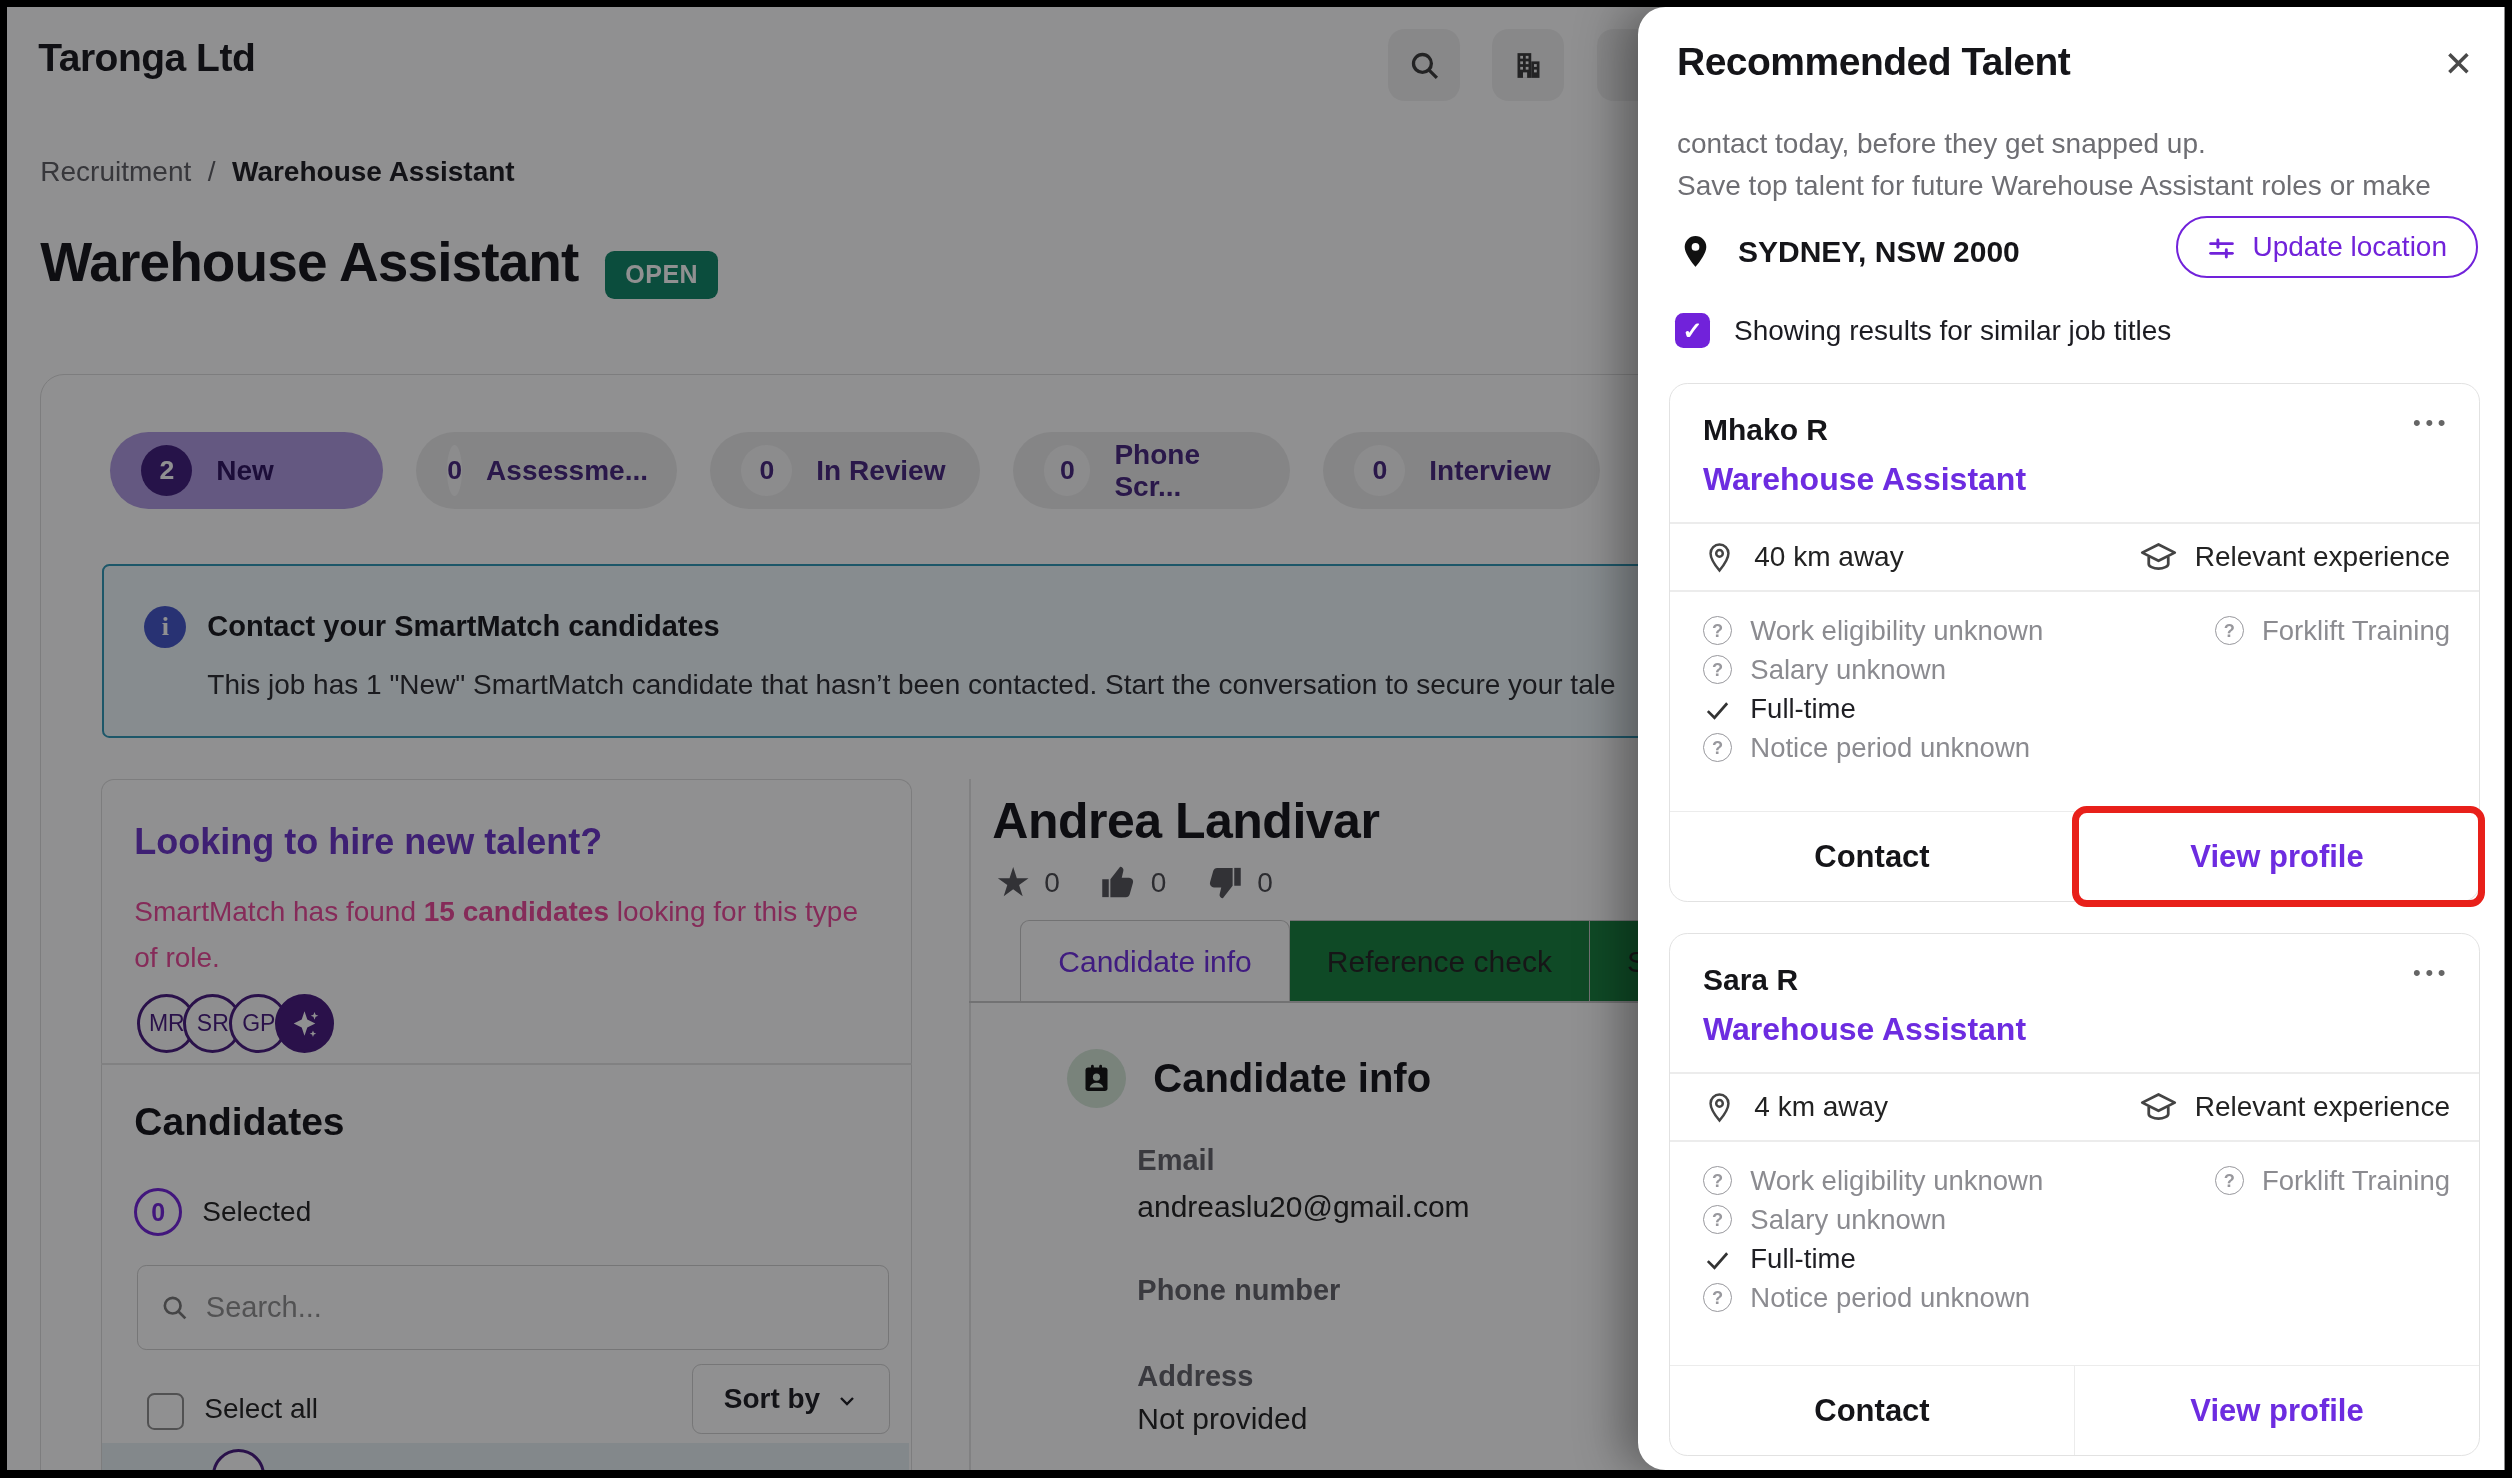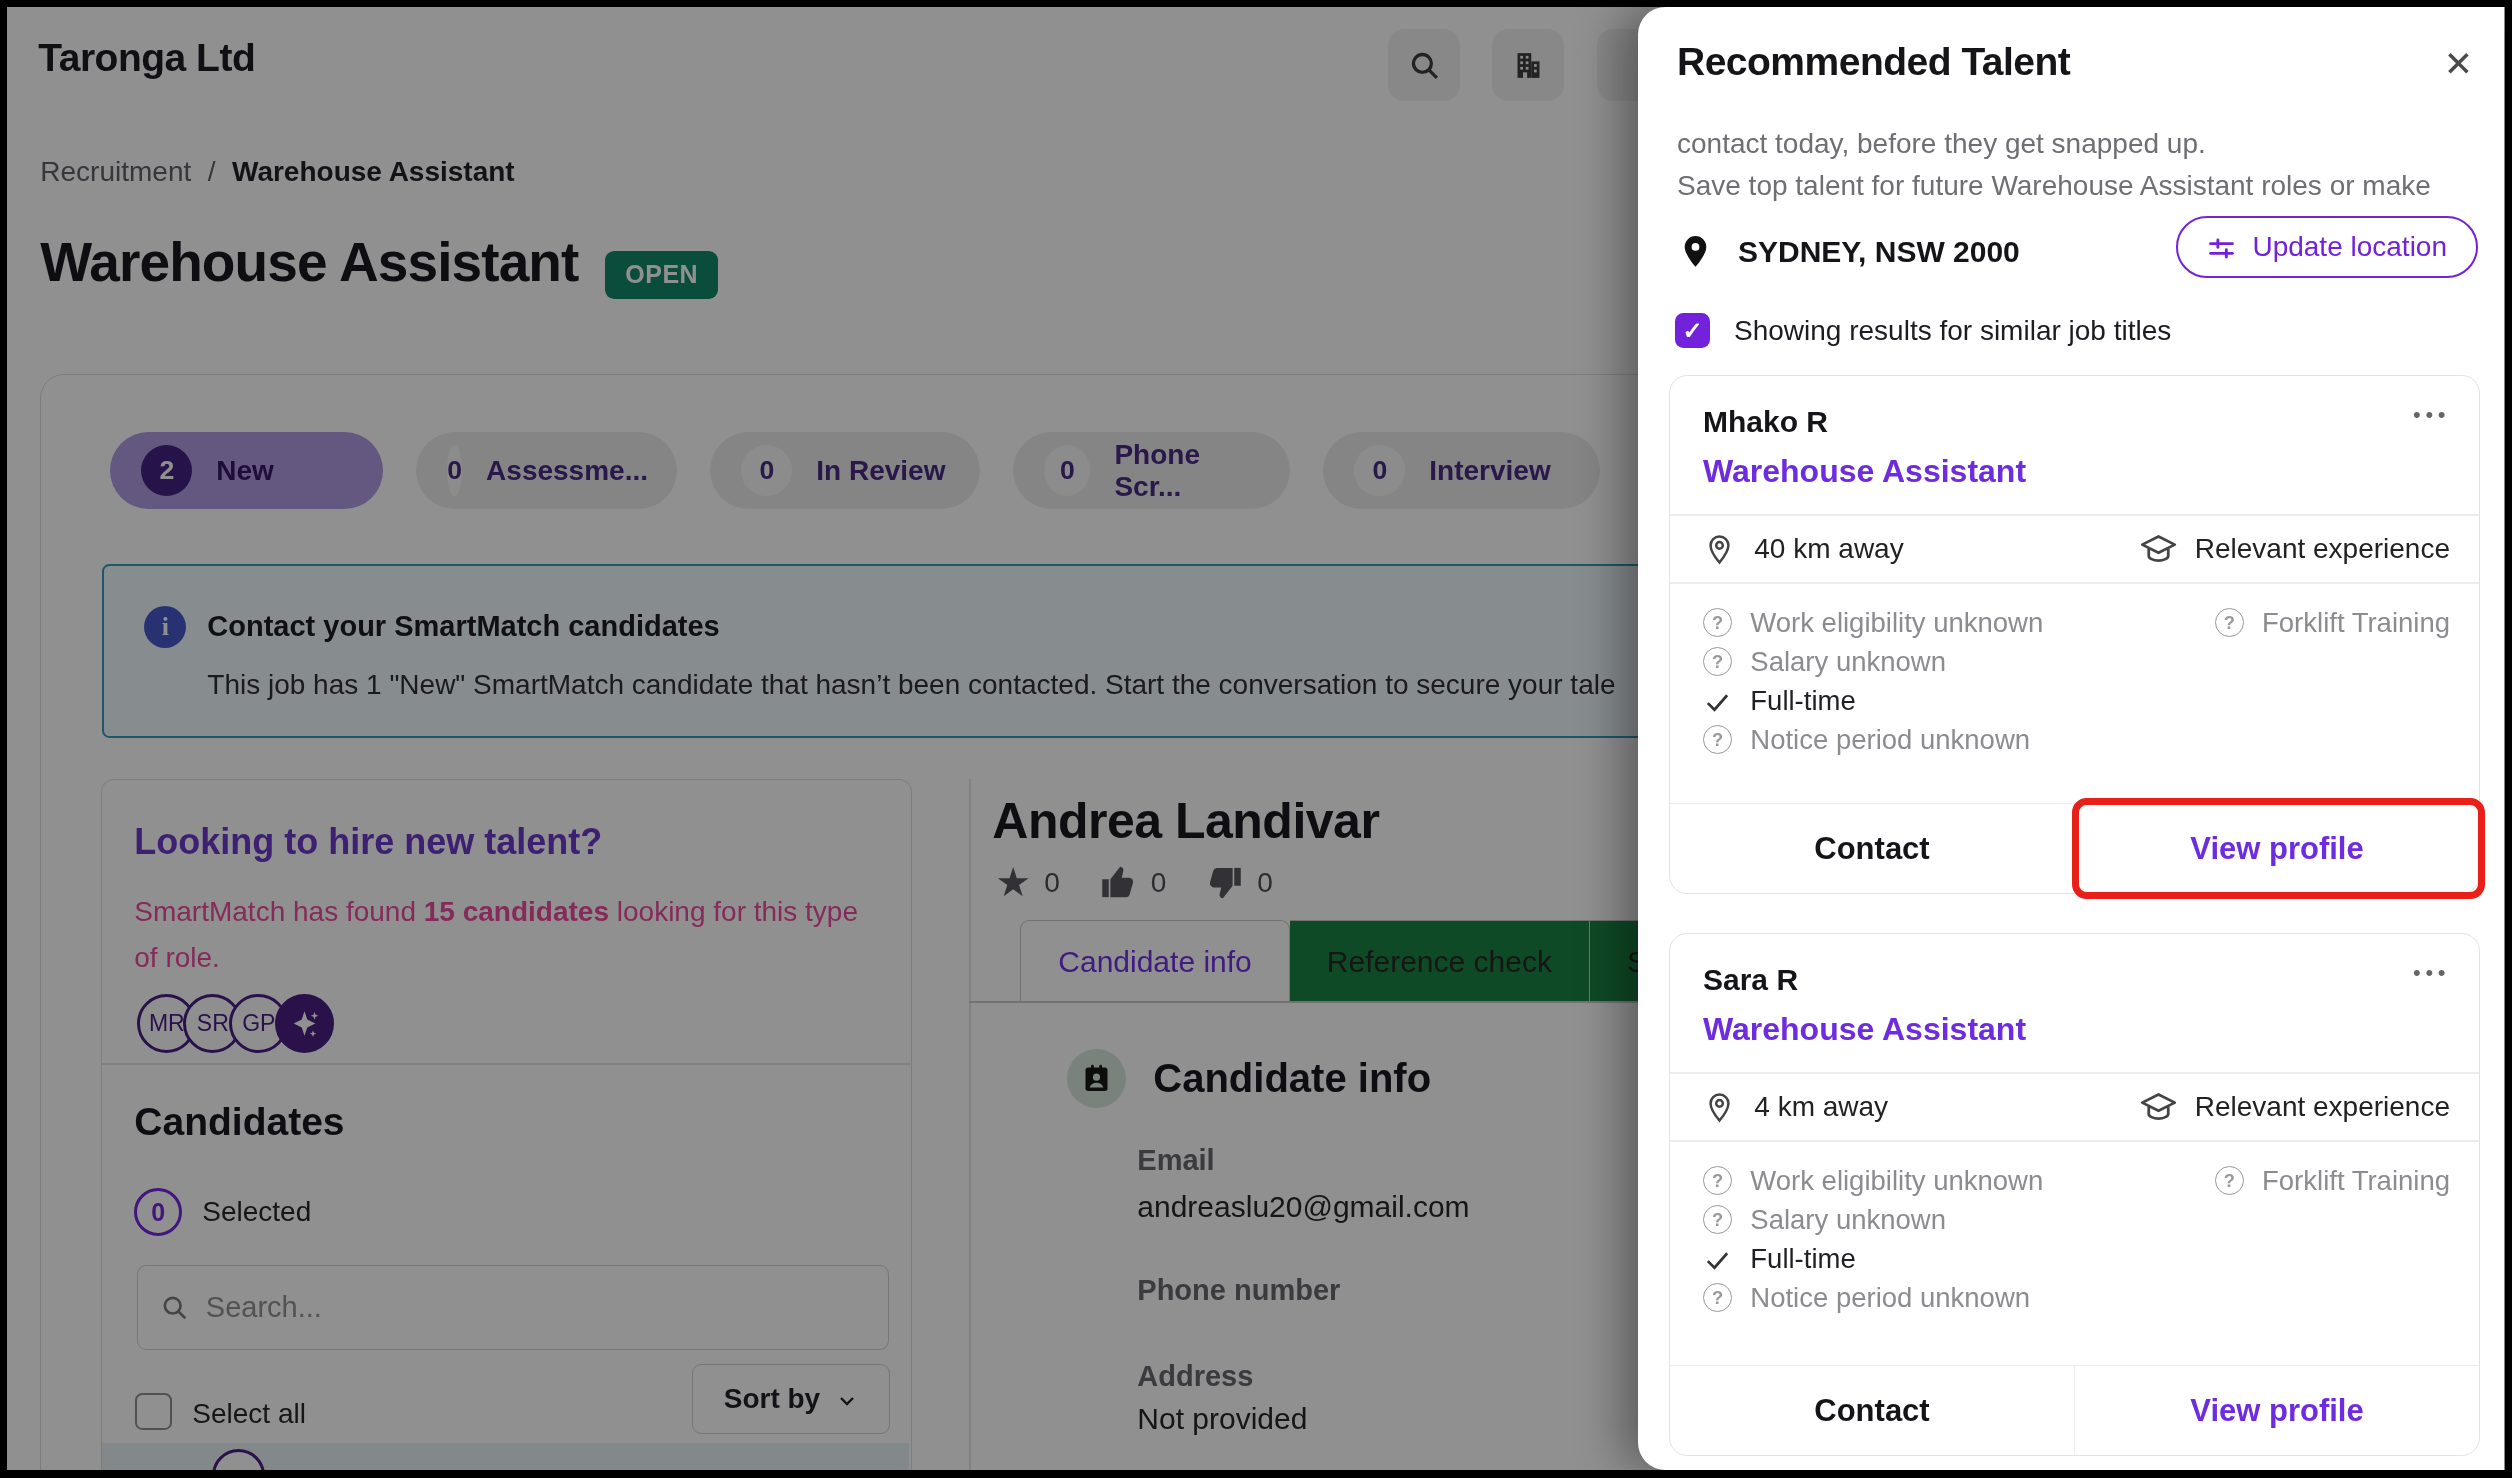--- a/index.html
+++ b/index.html
@@ -48,21 +48,21 @@
   .av { width:59px; height:59px; border-radius:50%; border:3.7px solid #45197e; background:#fdfdfd; color:#45197e; font-size:23px; font-weight:400; display:flex; align-items:center; justify-content:center; margin-right:-13px; }
   .av.solid { background:#45197e; border-color:#45197e; color:#fff; }
   .sect-div { position:absolute; left:94px; top:1056px; width:811px; height:1.8px; background:#e3e3e3; }
   .cand-h { position:absolute; left:127px; top:1093px; font-size:39px; font-weight:700; color:#131318; }
   .sel-row { position:absolute; left:127px; top:1181px; display:flex; align-items:center; gap:20px; }
   .sel-circ { width:48px; height:48px; border-radius:50%; border:3.7px solid #7122da; color:#7122da; font-weight:700; font-size:25px; display:flex; align-items:center; justify-content:center; }
   .sel-lab { font-size:28px; color:#222; }
   .searchbox { position:absolute; left:130px; top:1258px; width:752px; height:85px; border:1.8px solid #cfcfcf; border-radius:9.2px; background:#fff; display:flex; align-items:center; padding:0 22px; gap:16.5px; color:#8a8a8a; }
   .searchbox input { border:none; outline:none; font-size:29px; color:#555; width:587px; background:transparent; font-family:inherit; }
   .searchbox input::placeholder { color:#8f8f8f; }
-  .selall { position:absolute; left:128px; top:1386px; display:flex; align-items:flex-end; gap:20px; }
+  .selall { position:absolute; left:140px; top:1386px; display:flex; align-items:flex-start; gap:20px; }
   .cb { width:37px; height:37px; border:2.8px solid #8d8d8d; border-radius:7.3px; background:#fff; }
   .selall span.t { font-size:28px; color:#222; }
   .sortbtn { position:absolute; left:685px; top:1357px; width:198px; height:70px; border:1.8px solid #cfcfcf; border-radius:9.2px; background:#fff; display:flex; align-items:center; justify-content:center; gap:14.7px; font-size:28px; font-weight:700; color:#1c1c22; }
   .hl-row { position:absolute; left:95px; top:1436px; width:807px; height:27.5px; background:#e7f1f4; overflow:hidden; }
   .hl-av { position:absolute; left:110px; top:5.5px; width:53px; height:53px; border-radius:50%; border:3.7px solid #45197e; background:#fff; }
 
   
   .vdiv { position:absolute; left:962px; top:772px; width:1.8px; height:691px; background:#e3e3e3; }
   .dname { position:absolute; left:985px; top:785px; font-size:50px; font-weight:700; color:#131318; letter-spacing:-0.5px; }
   .ratings { position:absolute; left:988px; top:856px; display:flex; align-items:center; gap:13px; color:#4a4a4f; }
@@ -84,21 +84,21 @@
   .dw-close { position:absolute; right:31px; top:39px; font-size:35px; color:#4a4a4a; line-height:35px; cursor:pointer; font-weight:400; }
   .dw-desc { position:absolute; left:39px; top:116px; font-size:28px; color:#6e6e73; line-height:42px; }
   .dw-locrow { position:absolute; left:39px; top:226px; display:flex; align-items:center; gap:24px; }
   .dw-loc { font-size:30px; font-weight:700; color:#151519; }
   .dw-update { position:absolute; right:26px; top:209px; height:62px; border:2.8px solid #7122da; border-radius:31px; display:flex; align-items:center; gap:16.5px; padding:0 29px; color:#7122da; font-size:28px; cursor:pointer; background:#fff; }
   .dw-cbrow { position:absolute; left:37px; top:306px; display:flex; align-items:center; gap:24px; }
   .dw-cb { width:35px; height:35px; border-radius:8.3px; background:#7122da; color:#fff; font-size:24px; font-weight:700; display:flex; align-items:center; justify-content:center; }
   .dw-cbl { font-size:28px; color:#1c1c22; }
 
   .tcard { position:absolute; left:31px; width:811px; border:1.8px solid #e2e2e2; border-radius:18.3px; background:#fff; }
-  .tcard.c1 { top:368px; height:519px; }
+  .tcard.c1 { top:376px; height:519px; }
   .tcard.c2 { top:926px; height:523px; }
   .tc-name { position:absolute; left:33px; top:29px; font-size:30px; font-weight:700; color:#151519; }
   .tc-menu { position:absolute; right:29px; top:26px; font-size:22px; color:#666; letter-spacing:4.6px; cursor:pointer; }
   .tc-role { position:absolute; left:33px; top:77px; font-size:32px; font-weight:700; color:#6d2ce0; cursor:pointer; }
   .tc-div1 { position:absolute; left:0; top:138px; width:100%; height:1.8px; background:#ececec; }
   .tc-locrow { position:absolute; left:0; top:140px; width:100%; height:66px; }
   .tc-dist { position:absolute; left:33px; top:0; height:66px; display:flex; align-items:center; gap:18.3px; font-size:28px; color:#222; }
   .tc-exp { position:absolute; right:29px; top:0; height:66px; display:flex; align-items:center; gap:16.5px; font-size:28px; color:#222; }
   .tc-div2 { position:absolute; left:0; top:206px; width:100%; height:1.8px; background:#ececec; }
   .tc-details { position:absolute; left:33px; top:227px; }

